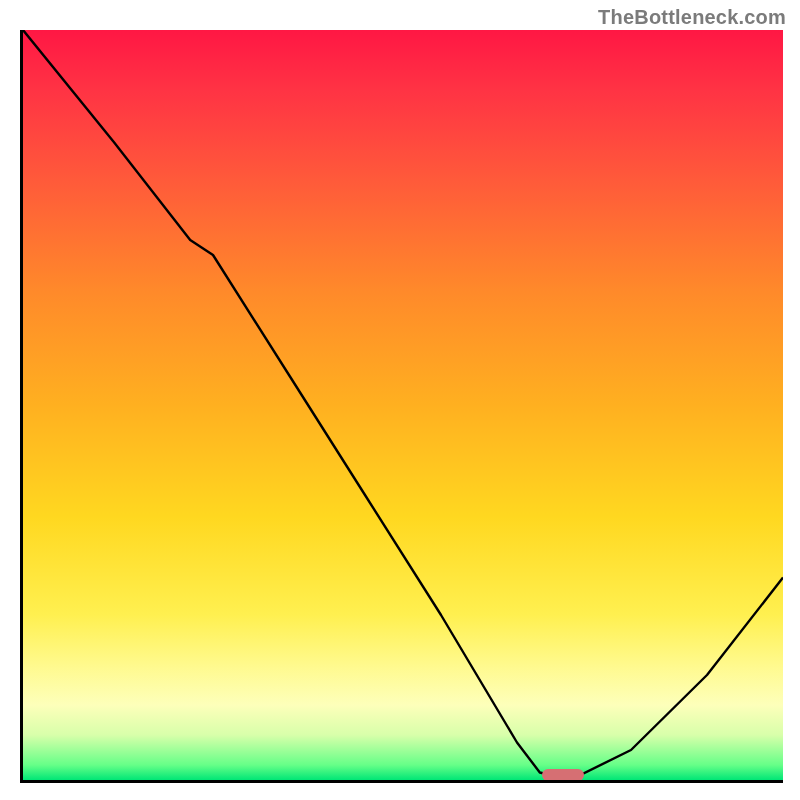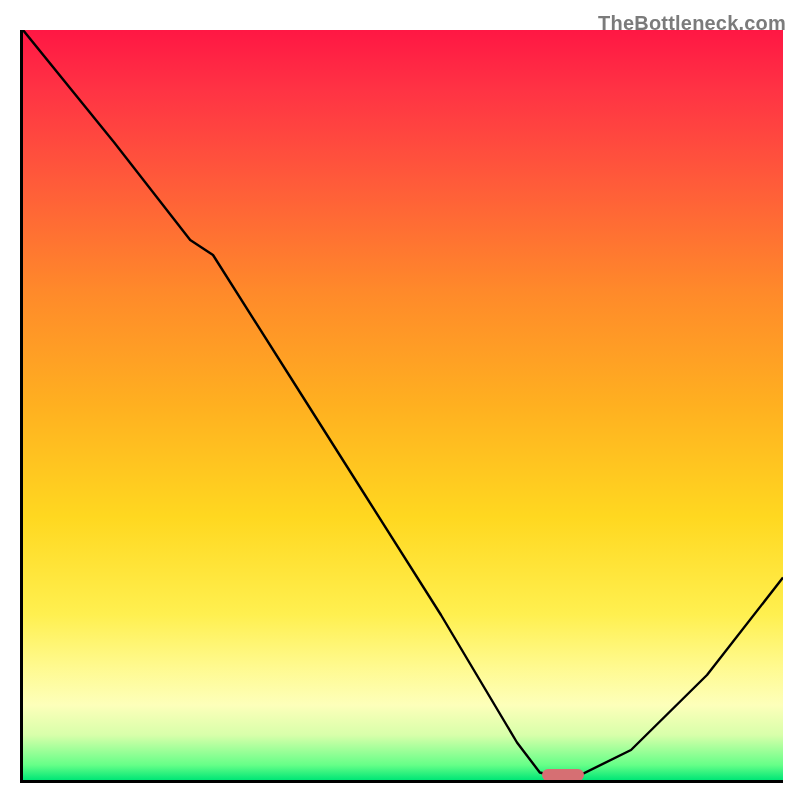--- a/index.html
+++ b/index.html
@@ -59,21 +59,20 @@
     transform: translateX(-50%);
   }
   .watermark {
     position: absolute;
     top: 6px;
     right: 14px;
     font-size: 20px;
     font-weight: 600;
     color: #7b7b7b;
     letter-spacing: 0.2px;
-    margin-top: 6px;
   }
 </style>
 </head>
 <body>
 
 <div class="chart-frame">
   <div class="watermark">TheBottleneck.com</div>
 
   <div class="plot-area">
     <div class="gradient-bg"></div>

